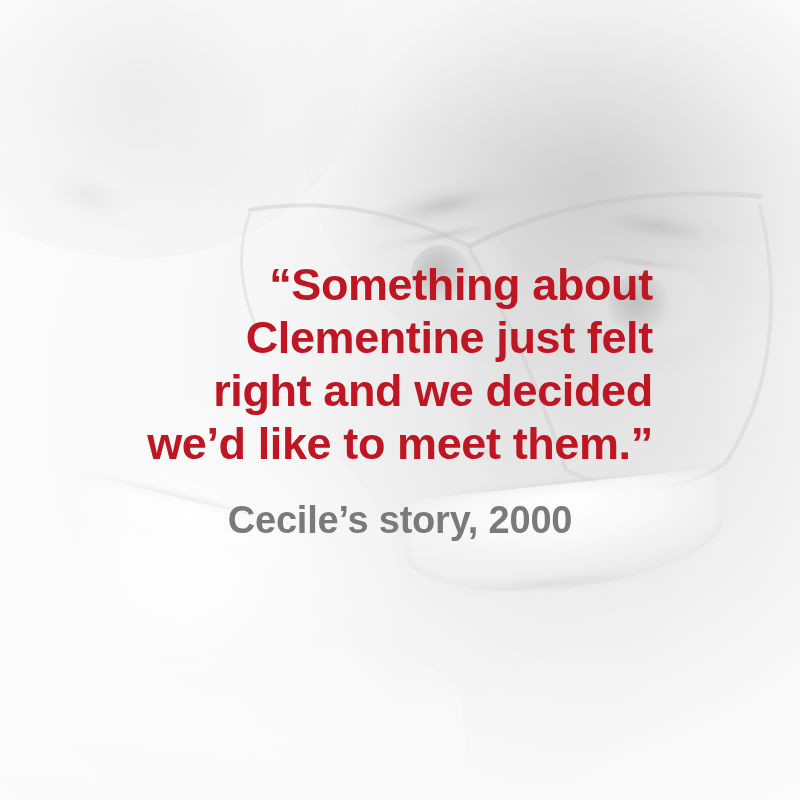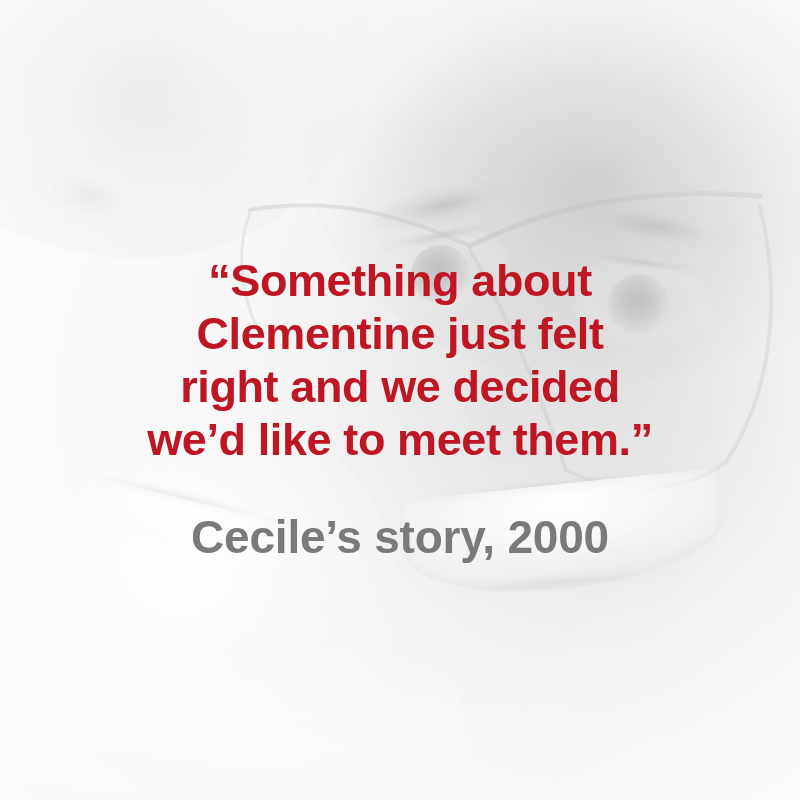--- a/index.html
+++ b/index.html
@@ -218,36 +218,37 @@
     position: absolute;
     inset: 0;
     display: flex;
     flex-direction: column;
     justify-content: center;
     align-items: center;
     text-align: center;
   }
 
   .quote {
-    margin: 16px;
+    margin: 0;
     padding: 0 40px;
     font-family: "Liberation Sans", sans-serif;
     font-weight: bold;
     font-size: 45px;
     line-height: 1.18;
     letter-spacing: -0.4px;
     white-space: pre-line;
+    text-align: right;
   }
 
   .attribution {
     margin: 30px 0 0 0;
     padding: 0;
     font-family: "Liberation Sans", sans-serif;
     font-weight: bold;
-    font-size: 46px;
+    font-size: 38px;
     line-height: 1.1;
     letter-spacing: -0.2px;
   }
 </style>
 </head>
 <body>
 
 <div id="card">
 
   <div class="photo">

